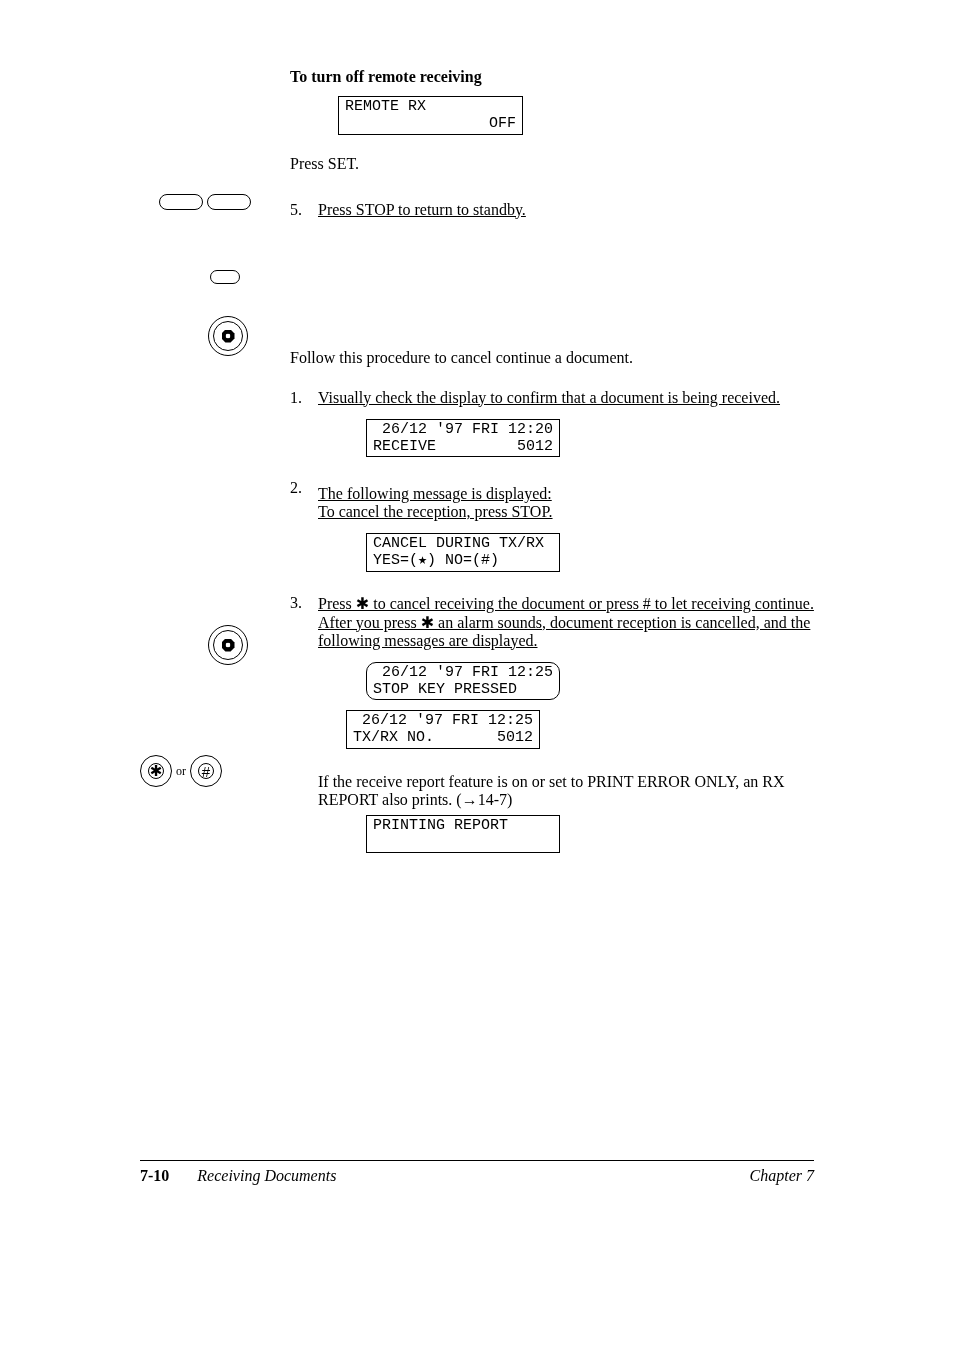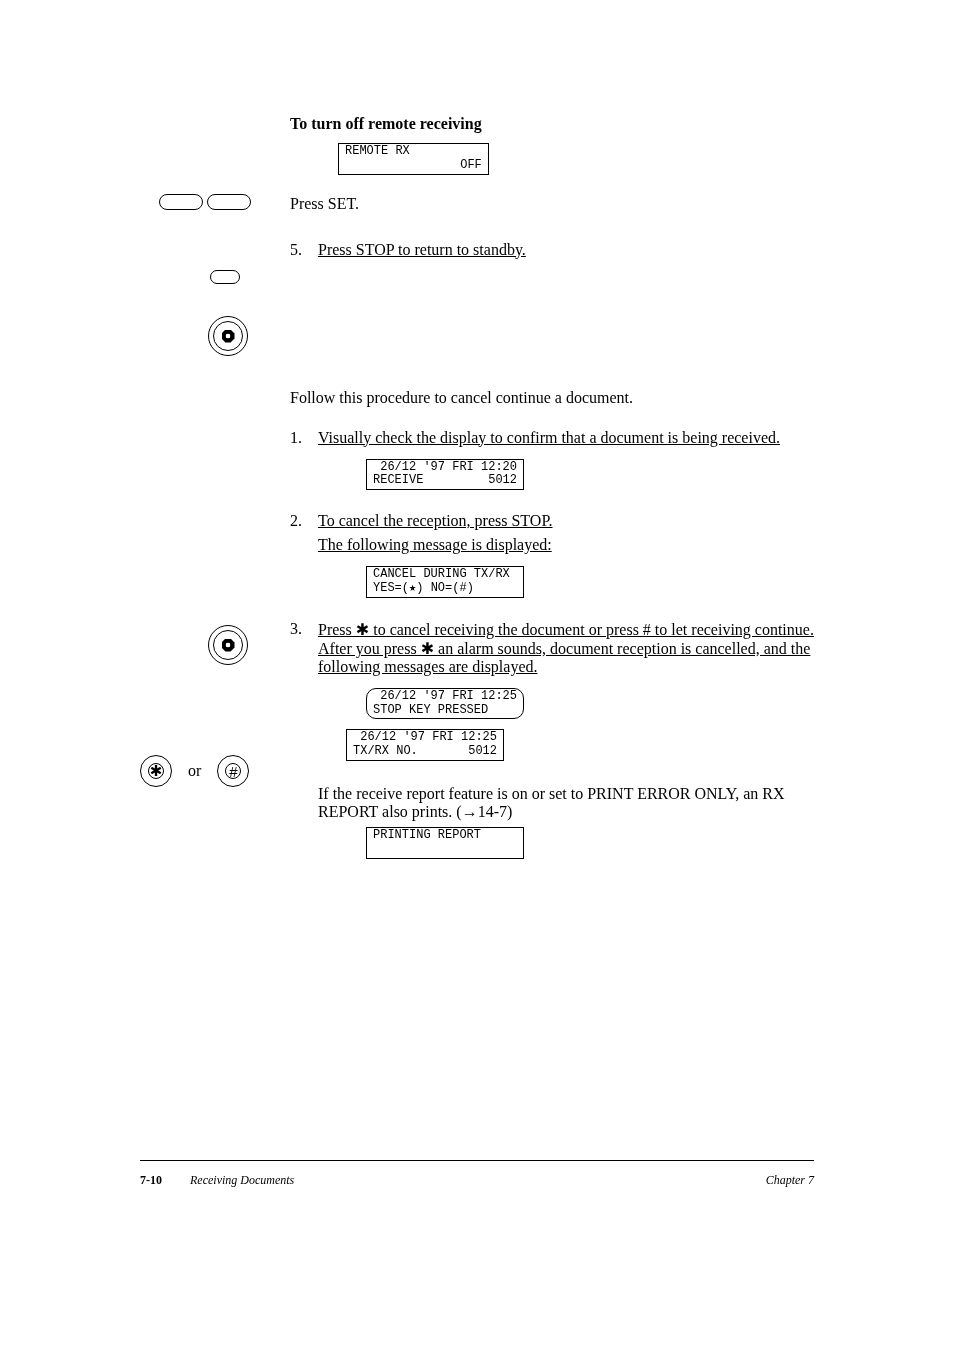--- a/index.html
+++ b/index.html
@@ -6,21 +6,21 @@
     body {
       width: 954px;
       height: 1351px;
       background: #fff;
       font-family: "Times New Roman", Times, serif;
       font-size: 16px;
       color: #000;
       position: relative;
     }
     .page {
-      padding: 115px 140px 0 140px;
+      padding: 68px 140px 0 140px;
       position: relative;
     }
     .content {
       margin-left: 150px;
     }
     .subhead {
       font-weight: bold;
       margin-bottom: 4px;
     }
     .step-text {
@@ -41,21 +41,21 @@
     .num-body {
       flex: 1;
       text-decoration: underline;
     }
     .lcd {
       font-family: "Courier New", Courier, monospace;
       border: 1px solid #000;
       display: inline-block;
       padding: 1px 6px 1px 6px;
       white-space: pre;
-      font-size: 12px;
+      font-size: 15px;
       line-height: 1.15;
       margin: 6px 0 10px 48px;
     }
     .section2 {
       margin-top: 130px;
     }
     .para {
       margin-bottom: 22px;
     }
     .icon-area {
@@ -134,39 +134,39 @@
       display: flex;
       align-items: center;
       justify-content: center;
     }
     .footer {
       position: absolute;
       left: 140px;
       right: 140px;
       top: 1160px;
       border-top: 1px solid #000;
-      padding-top: 12px;
+      padding-top: 6px;
       display: flex;
       justify-content: space-between;
       font-style: italic;
-      font-size: 12px;
+      font-size: 16px;
     }
     .footer .pagenum {
       font-style: normal;
       font-weight: bold;
       margin-right: 28px;
     }
     .footer-left {
       display: flex;
       align-items: baseline;
     }
     .or-text {
       font-family: "Times New Roman", serif;
-      font-size: 16px;
-      margin: 0 12px;
+      font-size: 12px;
+      margin: 0 0;
       vertical-align: middle;
     }
     .glyph-star {
       font-family: sans-serif;
     }
   </style>
 </head>
 <body>
 
 <div class="page">
@@ -223,22 +223,22 @@
             <span class="stop-shape"></span>
             <span class="stop-inner"></span>
           </span>
         </span>
     </span>
   </div>
   <div class="content" style="margin-top:12px;">
     <div class="num-row">
       <div class="num">2.</div>
       <div class="num-body">
+        <div style="margin-top:6px;">The following message is displayed:</div>
         <div>To cancel the reception, press STOP.</div>
-        <div style="margin-top:6px;">The following message is displayed:</div>
       </div>
     </div>
     <div class="lcd" style="margin-left:76px;"><span>CANCEL DURING TX/RX </span>
 <span>YES=(★) NO=(#)      </span></div>
   </div>
 
   <div class="icon-area" style="top:755px; text-align:left; white-space:nowrap;">
     <span class="circle-btn circle-btn-sm">
       <span class="circle-inner2 glyph-star">✱</span>
     </span>

